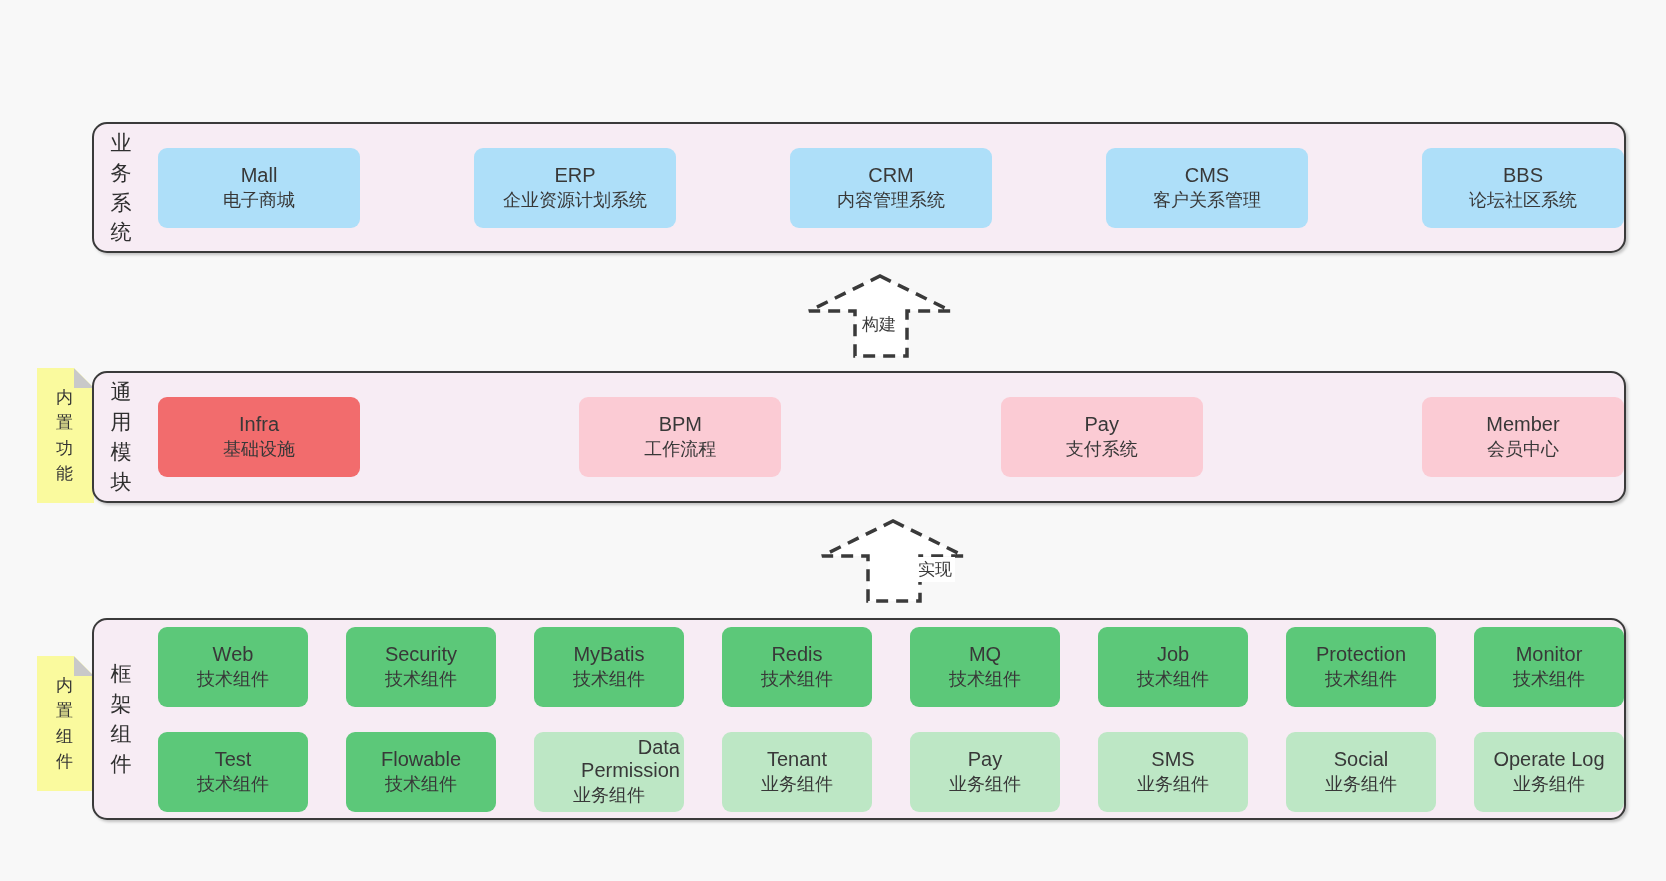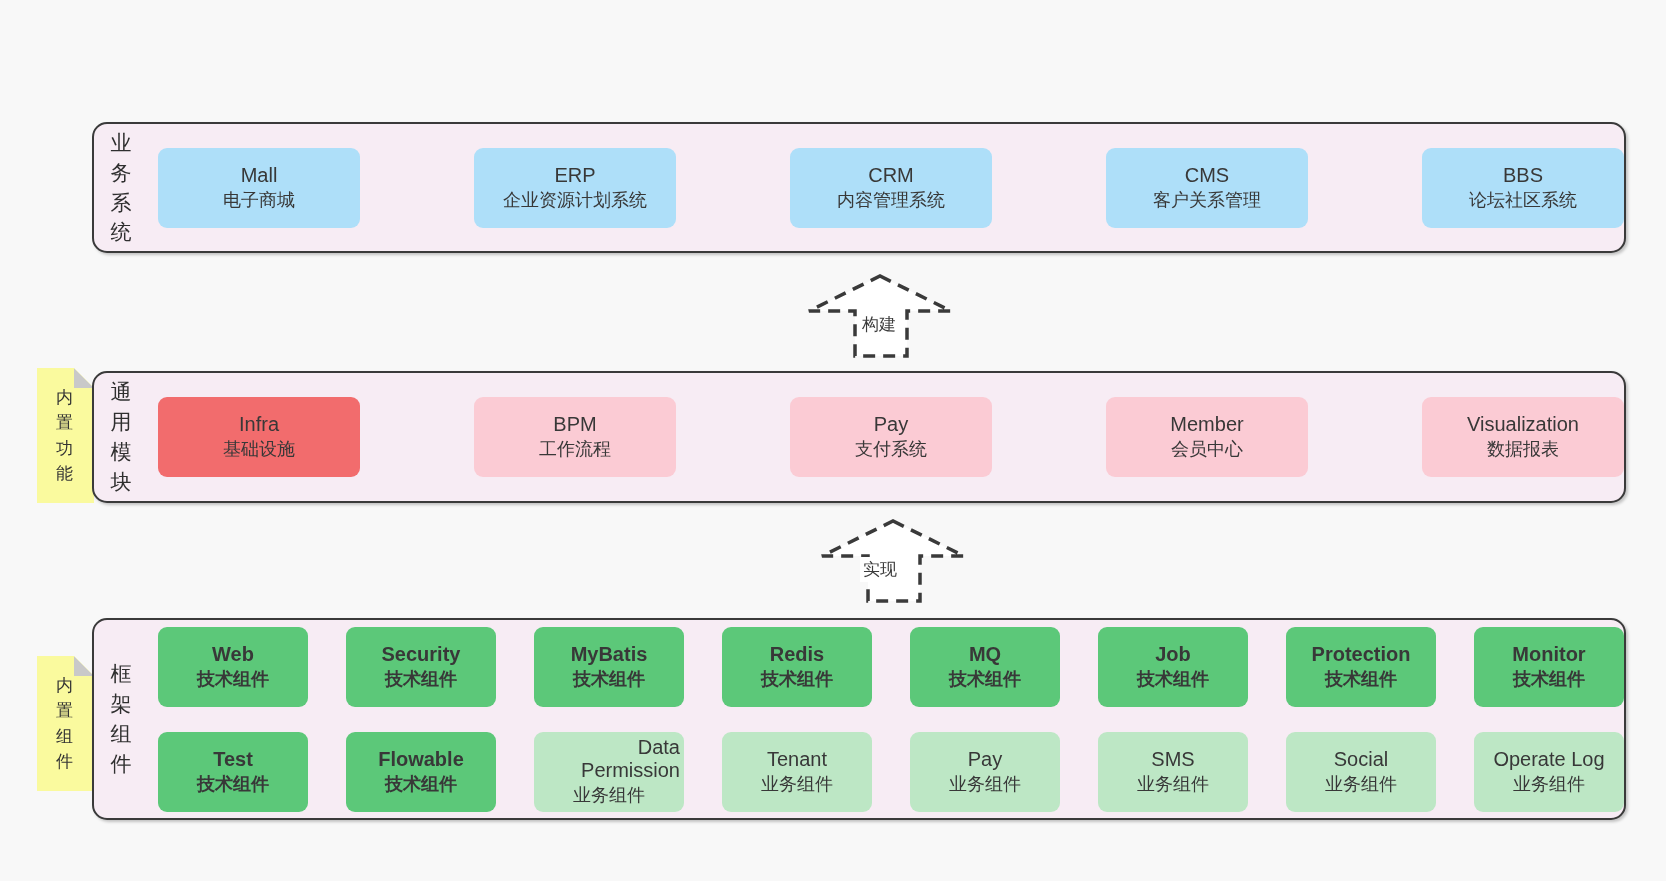--- a/index.html
+++ b/index.html
@@ -38,21 +38,21 @@
     width:202px;height:80px;border-radius:9px;
     display:flex;flex-direction:column;justify-content:center;align-items:center;
     text-align:right;padding:0 4px;flex:none;
   }
   .band-rows .box{width:150px;}
   .box .en{font-size:20px;line-height:1.12;}
   .box .zh{font-size:18px;line-height:1.25;margin-top:3px;}
   .blue{background:var(--blue);}
   .red{background:var(--red);}
   .pink{background:var(--pink);}
-  .green{background:var(--green);font-weight:bold;}
+  .green{background:var(--green);}
   .lightgreen{background:var(--lightgreen);}
   .note{
     position:absolute;left:37px;width:57px;height:135px;z-index:1;
     background:var(--yellow);
     clip-path:polygon(0 0,calc(100% - 20px) 0,100% 20px,100% 100%,0 100%);
     display:flex;align-items:center;justify-content:center;
   }
   #note-modules{top:368px;}
   #note-components{top:656px;}
   .note .fold{
@@ -67,21 +67,21 @@
   .arrow{position:absolute;width:146px;height:84px;z-index:1;}
   #arrow-build{left:807px;top:274px;}
   #arrow-implement{left:820px;top:519px;}
   .arrow svg{display:block;width:100%;height:100%;}
   .arrow-label{
     position:absolute;transform:translateX(-50%);
     background:#ffffff;padding:1px 3px;font-size:17px;
     color:#3c3c3c;white-space:nowrap;z-index:3;
   }
   #arrow-build-label{left:879px;top:312px;}
-  #arrow-implement-label{left:880px;top:557px;}
+  #arrow-implement-label{left:935px;top:557px;}
 </style>
 </head>
 <body>
 
 <div class="note" id="note-modules">
   <span class="fold"></span>
   <span class="note-label">内置功能</span>
 </div>
 <div class="note" id="note-components">
   <span class="fold"></span>
@@ -133,24 +133,20 @@
       <span class="zh">工作流程</span>
     </div>
     <div class="box pink">
       <span class="en">Pay</span>
       <span class="zh">支付系统</span>
     </div>
     <div class="box pink">
       <span class="en">Member</span>
       <span class="zh">会员中心</span>
     </div>
-    <div class="box pink">
-      <span class="en">Visualization</span>
-      <span class="zh">数据报表</span>
-    </div>
   </div>
 </div>
 
 <div class="arrow" id="arrow-implement">
   <svg viewBox="0 0 146 84">
     <polygon points="73,2 144,37 100,37 100,82 48,82 48,37 2,37" fill="#ffffff" stroke="#3a3a3a" stroke-width="3.5" stroke-dasharray="12 8" stroke-linejoin="miter"></polygon>
   </svg>
 </div>
 <div class="arrow-label" id="arrow-implement-label">实现</div>
 

